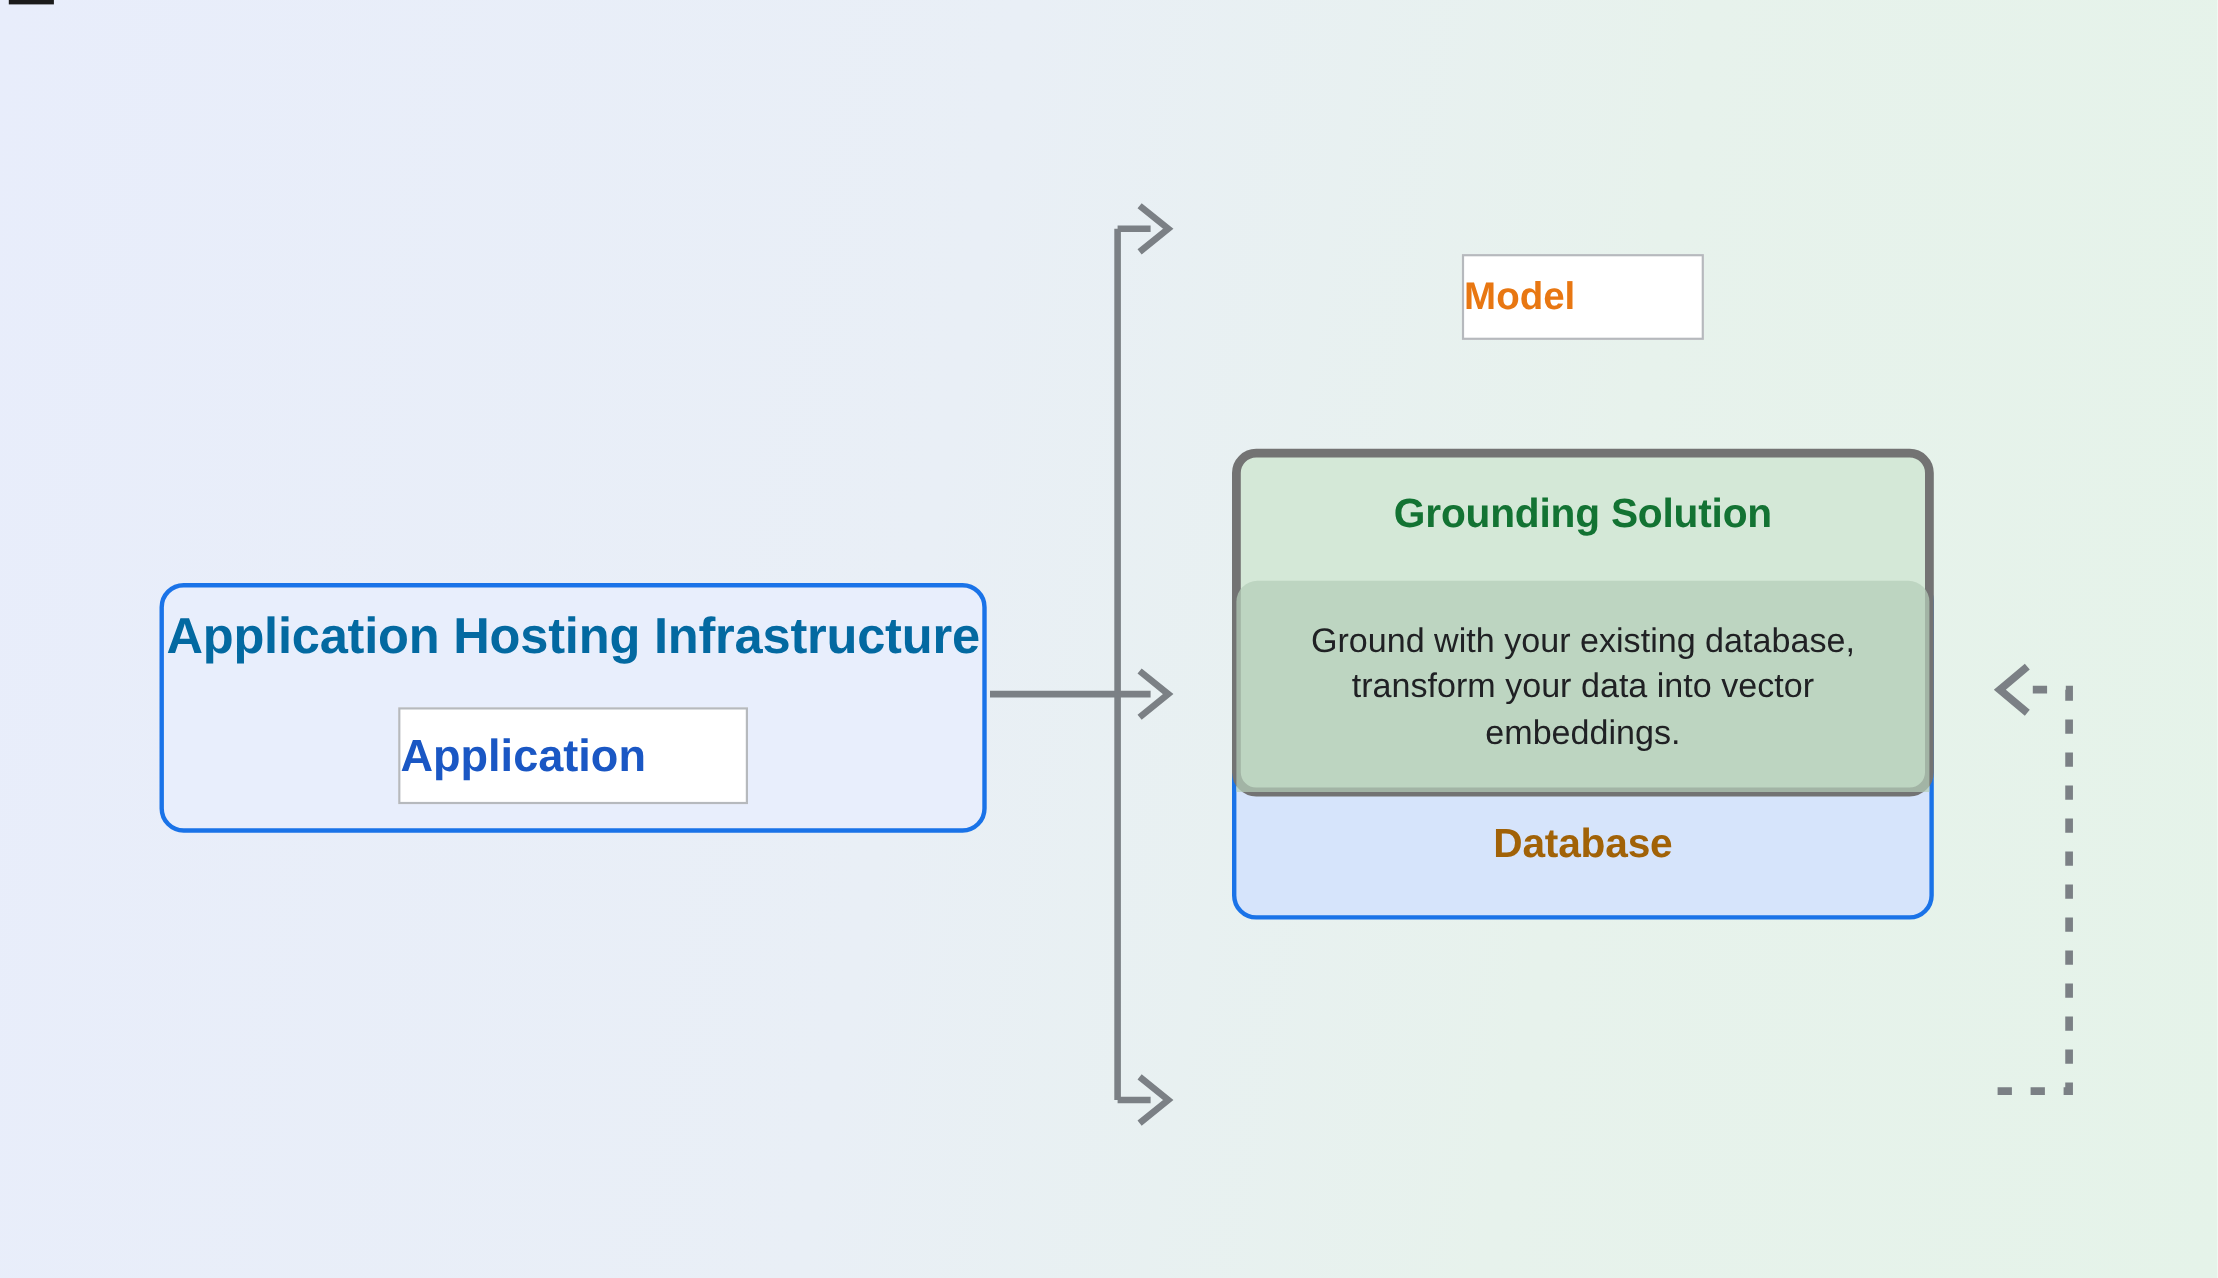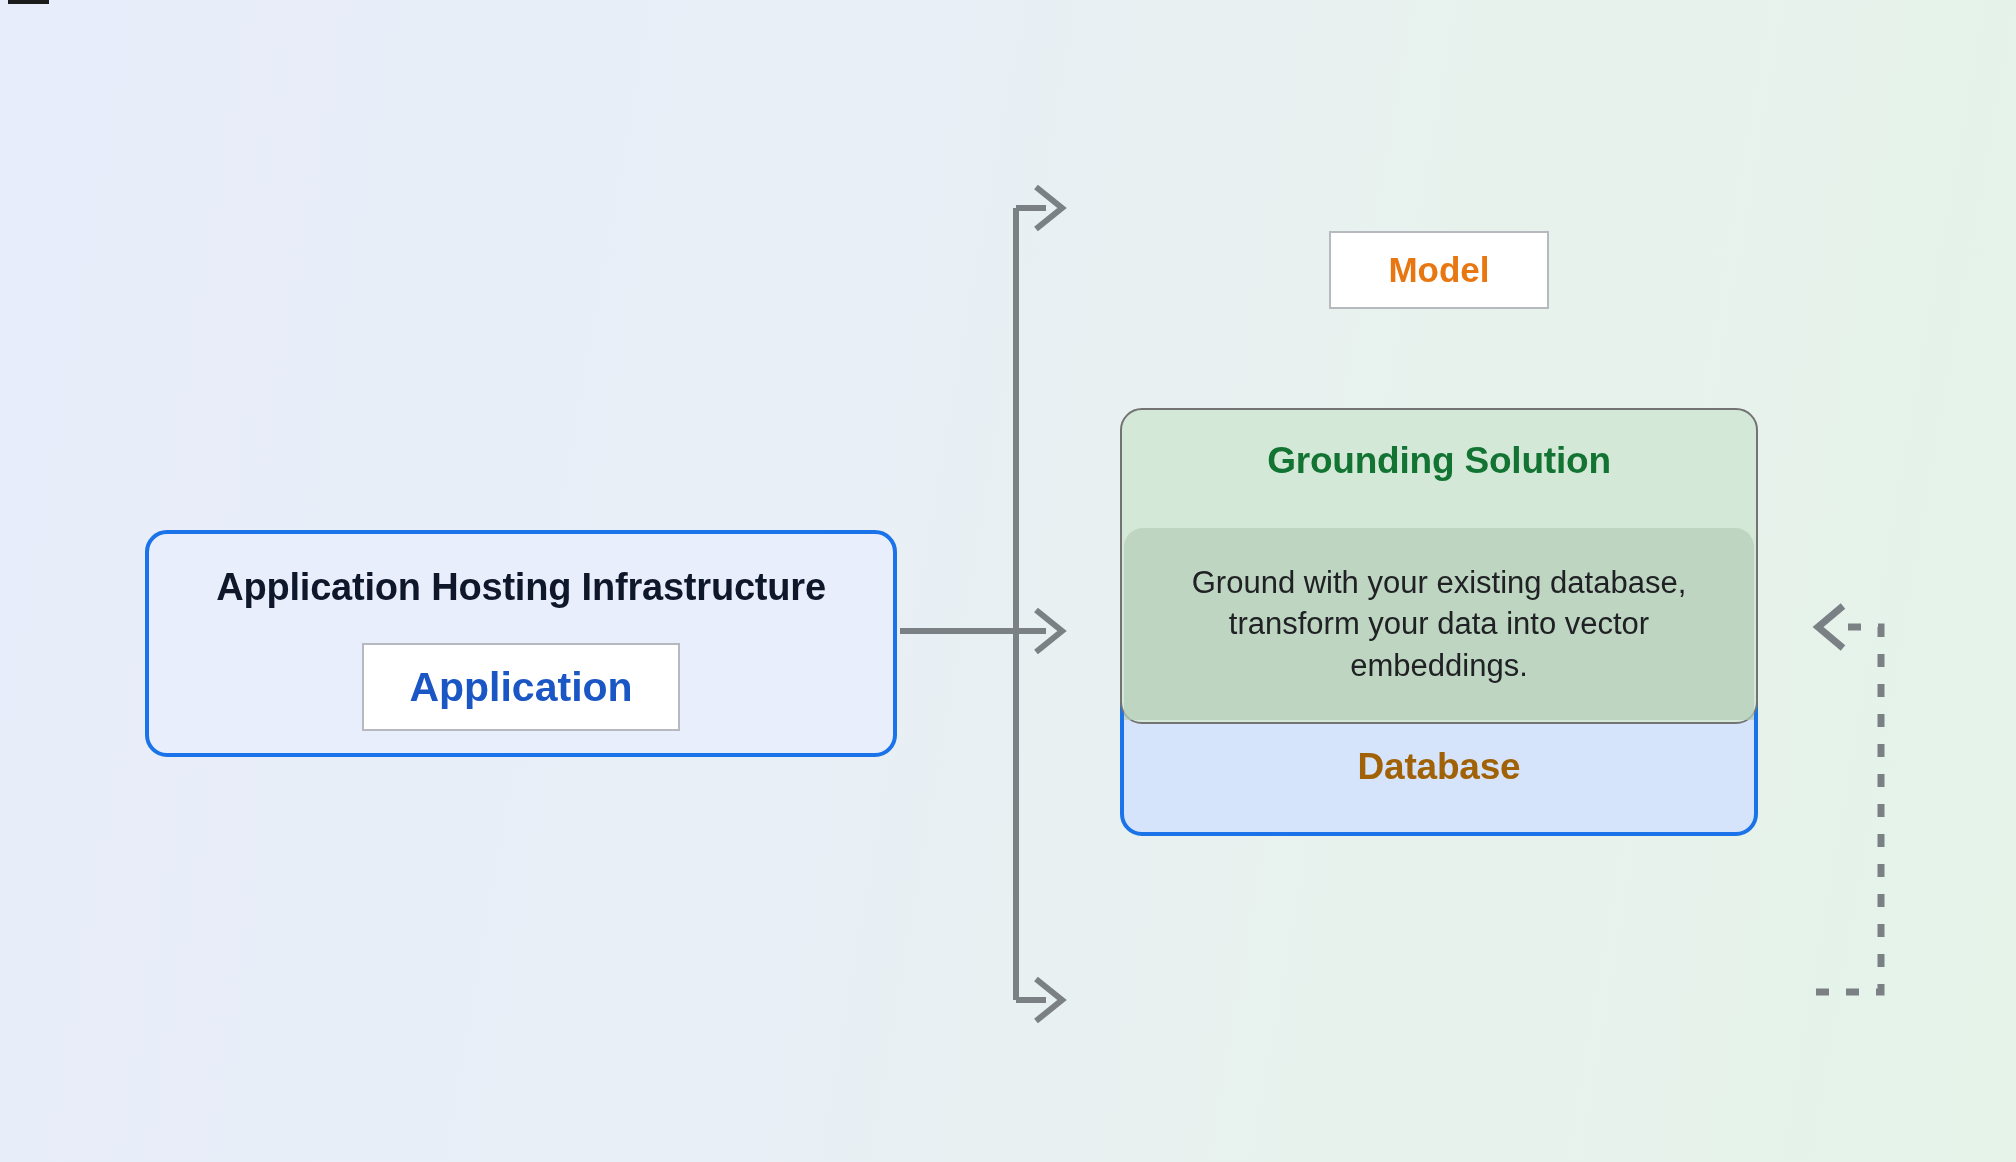--- a/index.html
+++ b/index.html
@@ -49,37 +49,36 @@
     white-space: nowrap;
   }
 
   .inner-chip {
     position: absolute;
     box-sizing: border-box;
     background: #ffffff;
     border: 2px solid #b6b9bd;
     display: flex;
     align-items: center;
-    justify-content: center;
     font-weight: bold;
   }
 
   
   #app-host {
     left: 145px;
     top: 530px;
     width: 752px;
     height: 227px;
     background: #e8eefc;
     border: 4px solid #1a73e8;
   }
   #app-host .node-title {
-    color: #0f172a;
-    font-size: 38px;
-    margin-top: 32px;
+    color: #0369a1;
+    font-size: 46px;
+    margin-top: 17px;
   }
   #app-chip {
     left: 362px;
     top: 643px;
     width: 318px;
     height: 88px;
   }
   #app-chip .chip-label {
     color: #1a57c4;
     font-size: 41px;
@@ -110,21 +109,21 @@
     font-size: 35px;
   }
 
   
   #grounding {
     left: 1120px;
     top: 408px;
     width: 638px;
     height: 316px;
     background: #d4e8d7;
-    border: 2px solid #737373;
+    border: 8px solid #737373;
     z-index: 4;
   }
   #grounding .node-title {
     color: #137333;
     font-size: 37px;
     margin-top: 30px;
   }
 
   
   #database {

